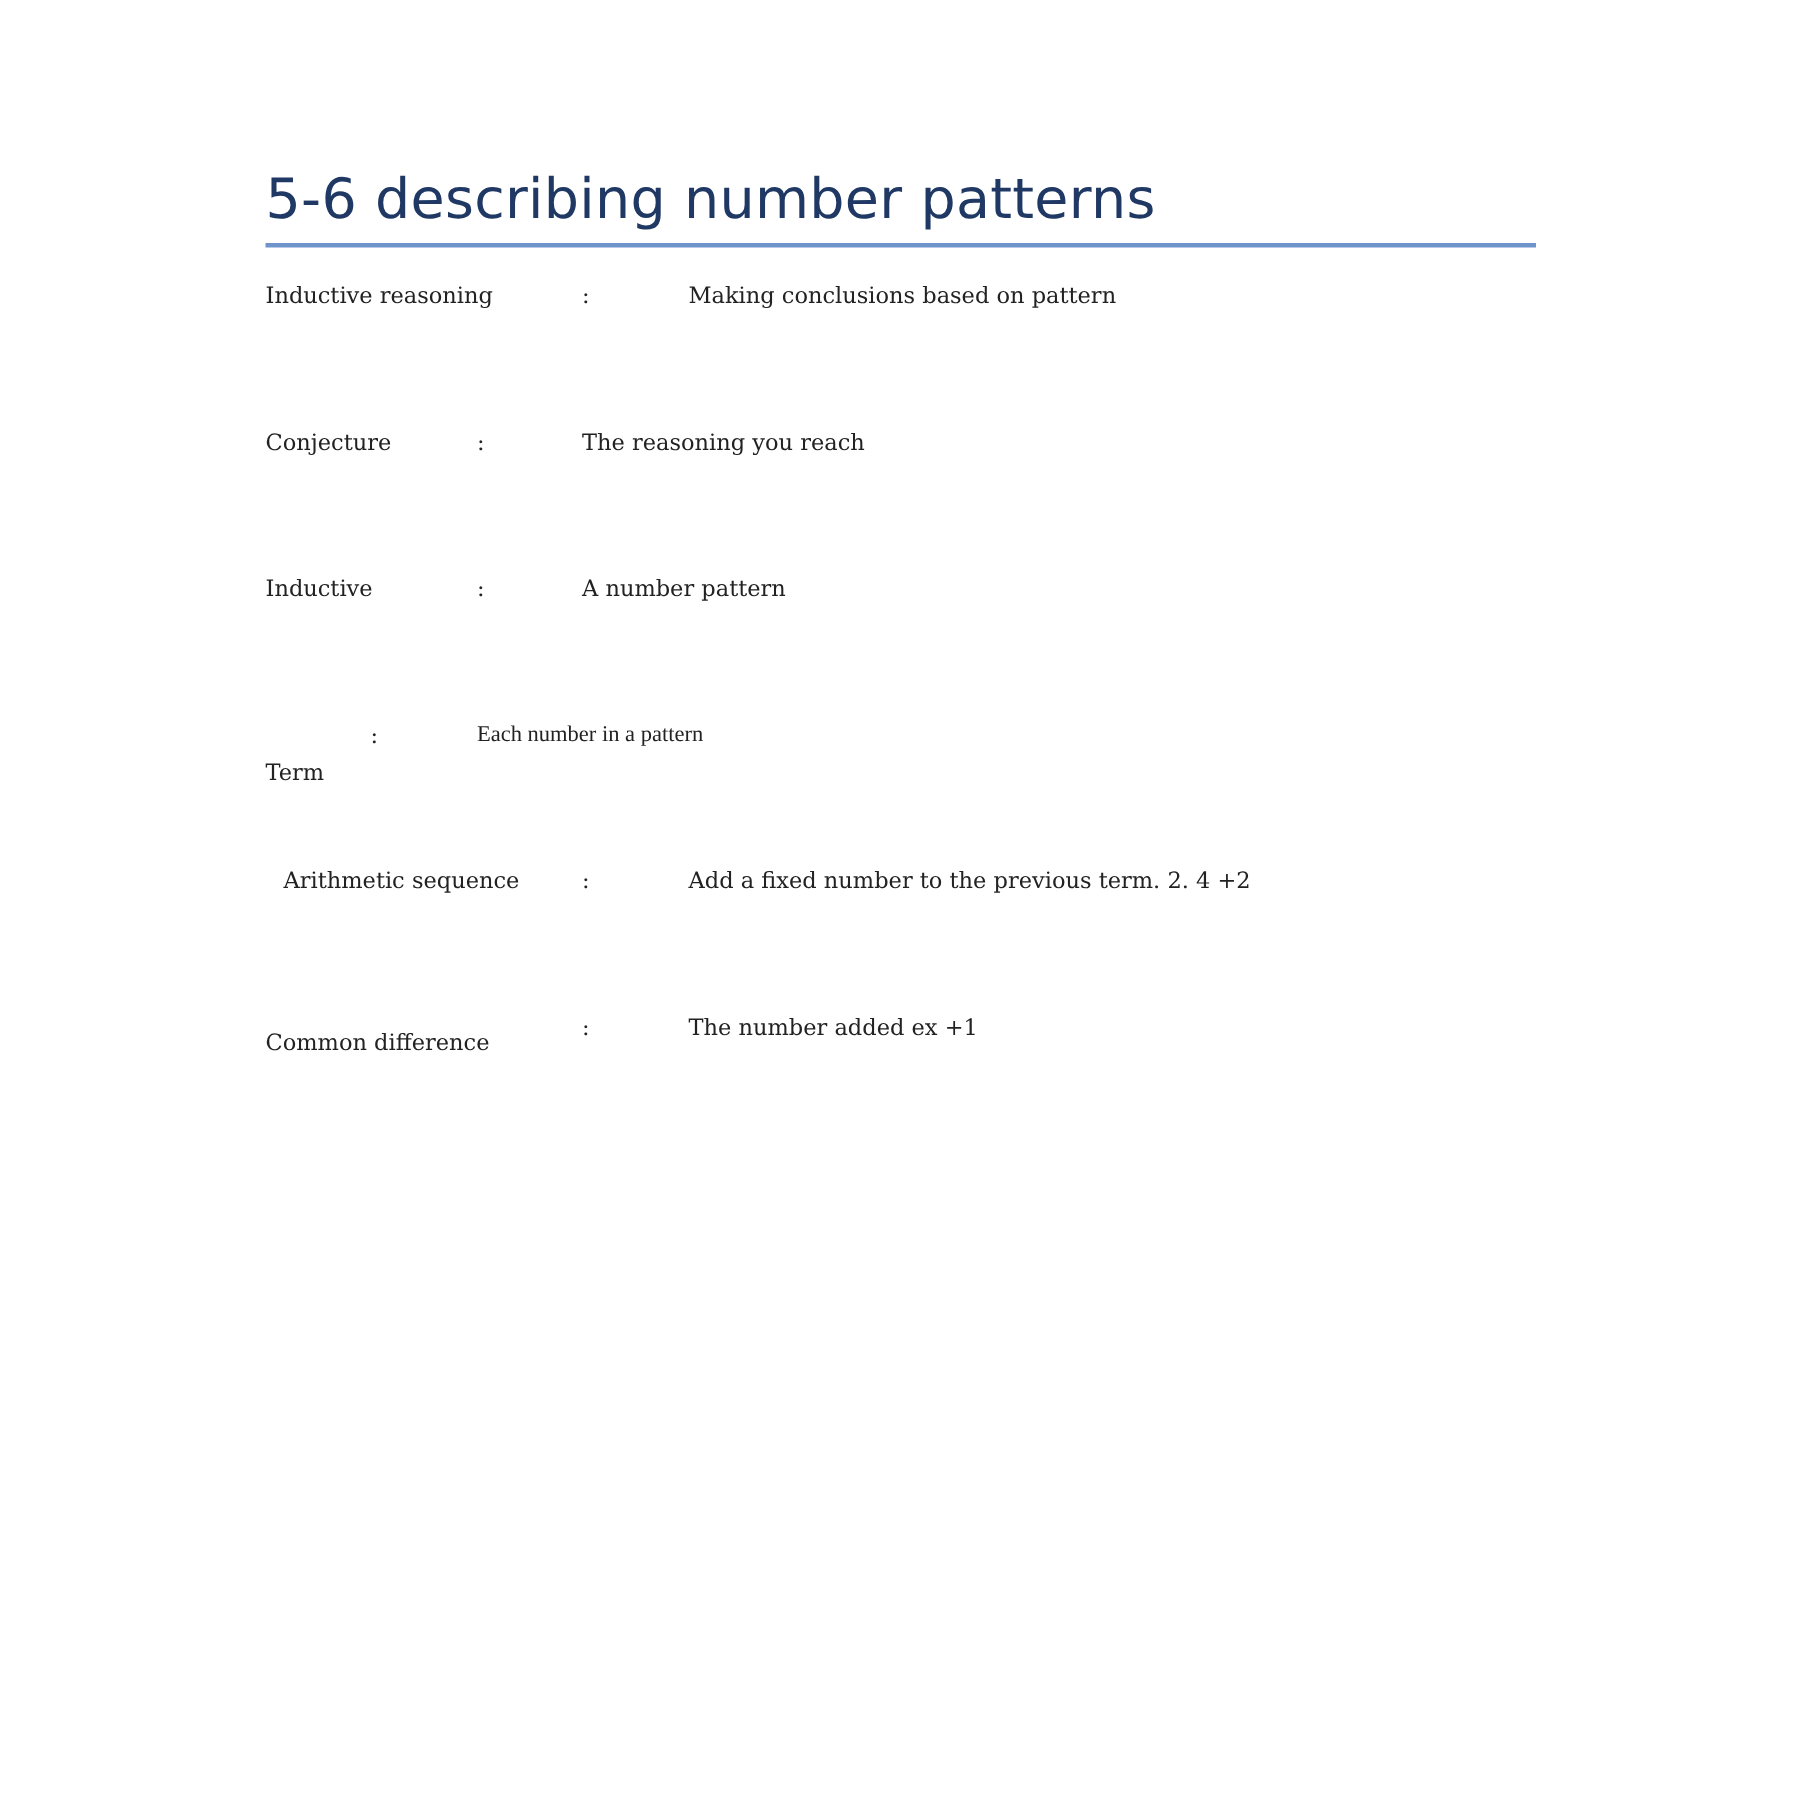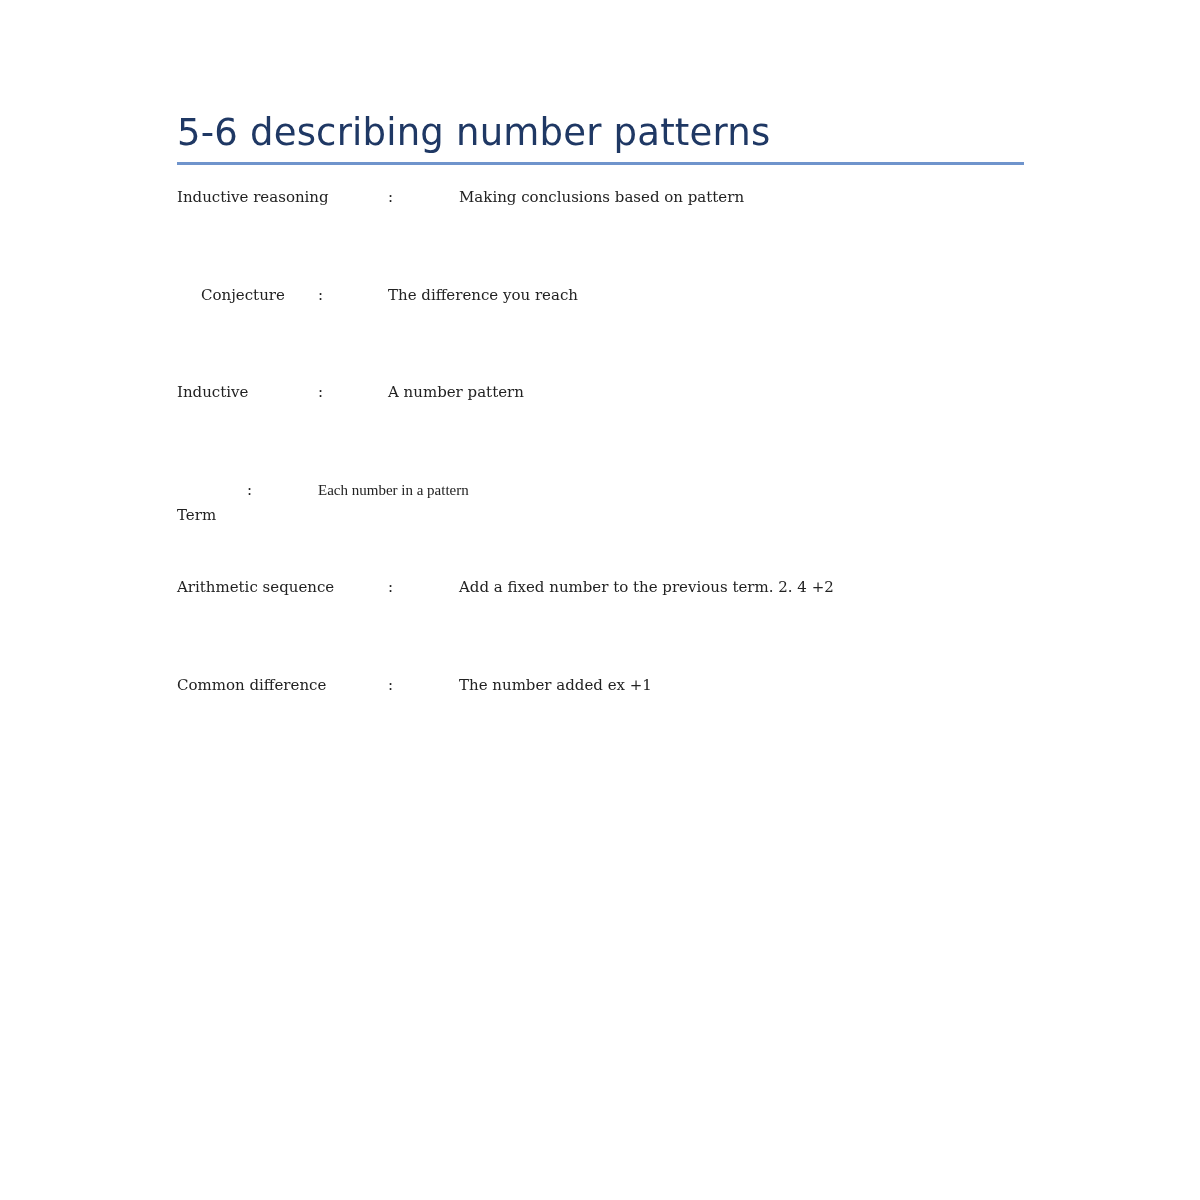--- a/index.html
+++ b/index.html
@@ -29,41 +29,41 @@
   <div class="title">5-6 describing number patterns</div>
   <div class="rule"></div>
 
   <div class="row" style="top:187px;">
     <span style="left:0;">Inductive reasoning</span>
     <span style="left:211px;">:</span>
     <span style="left:282px;">Making conclusions based on pattern</span>
   </div>
 
   <div class="row" style="top:285px;">
-    <span style="left:0;margin-left:24px;">Conjecture</span>
+    <span style="left:0;">Conjecture</span>
     <span style="left:141px;">:</span>
-    <span style="left:211px;">The difference you reach</span>
+    <span style="left:211px;">The reasoning you reach</span>
   </div>
 
   <div class="row" style="top:382px;">
     <span style="left:0;">Inductive</span>
     <span style="left:141px;">:</span>
     <span style="left:211px;">A number pattern</span>
   </div>
 
   <div class="row" style="top:480px;">
     <span style="left:0;margin-top:25px;">Term</span>
     <span style="left:70px;">:</span>
     <span style="left:141px;font-family:Liberation Serif, serif;">Each number in a pattern</span>
   </div>
 
   <div class="row" style="top:577px;">
-    <span style="left:0;">Arithmetic sequence</span>
+    <span style="left:12px;">Arithmetic sequence</span>
     <span style="left:211px;">:</span>
     <span style="left:282px;text-align:right;">Add a fixed number to the previous term. 2. 4 +2</span>
   </div>
 
   <div class="row" style="top:675px;">
-    <span style="left:0;">Common difference</span>
+    <span style="left:0;margin-top:10px;">Common difference</span>
     <span style="left:211px;">:</span>
     <span style="left:282px;">The number added ex +1</span>
   </div>
 </div>
 
 </body></html>

